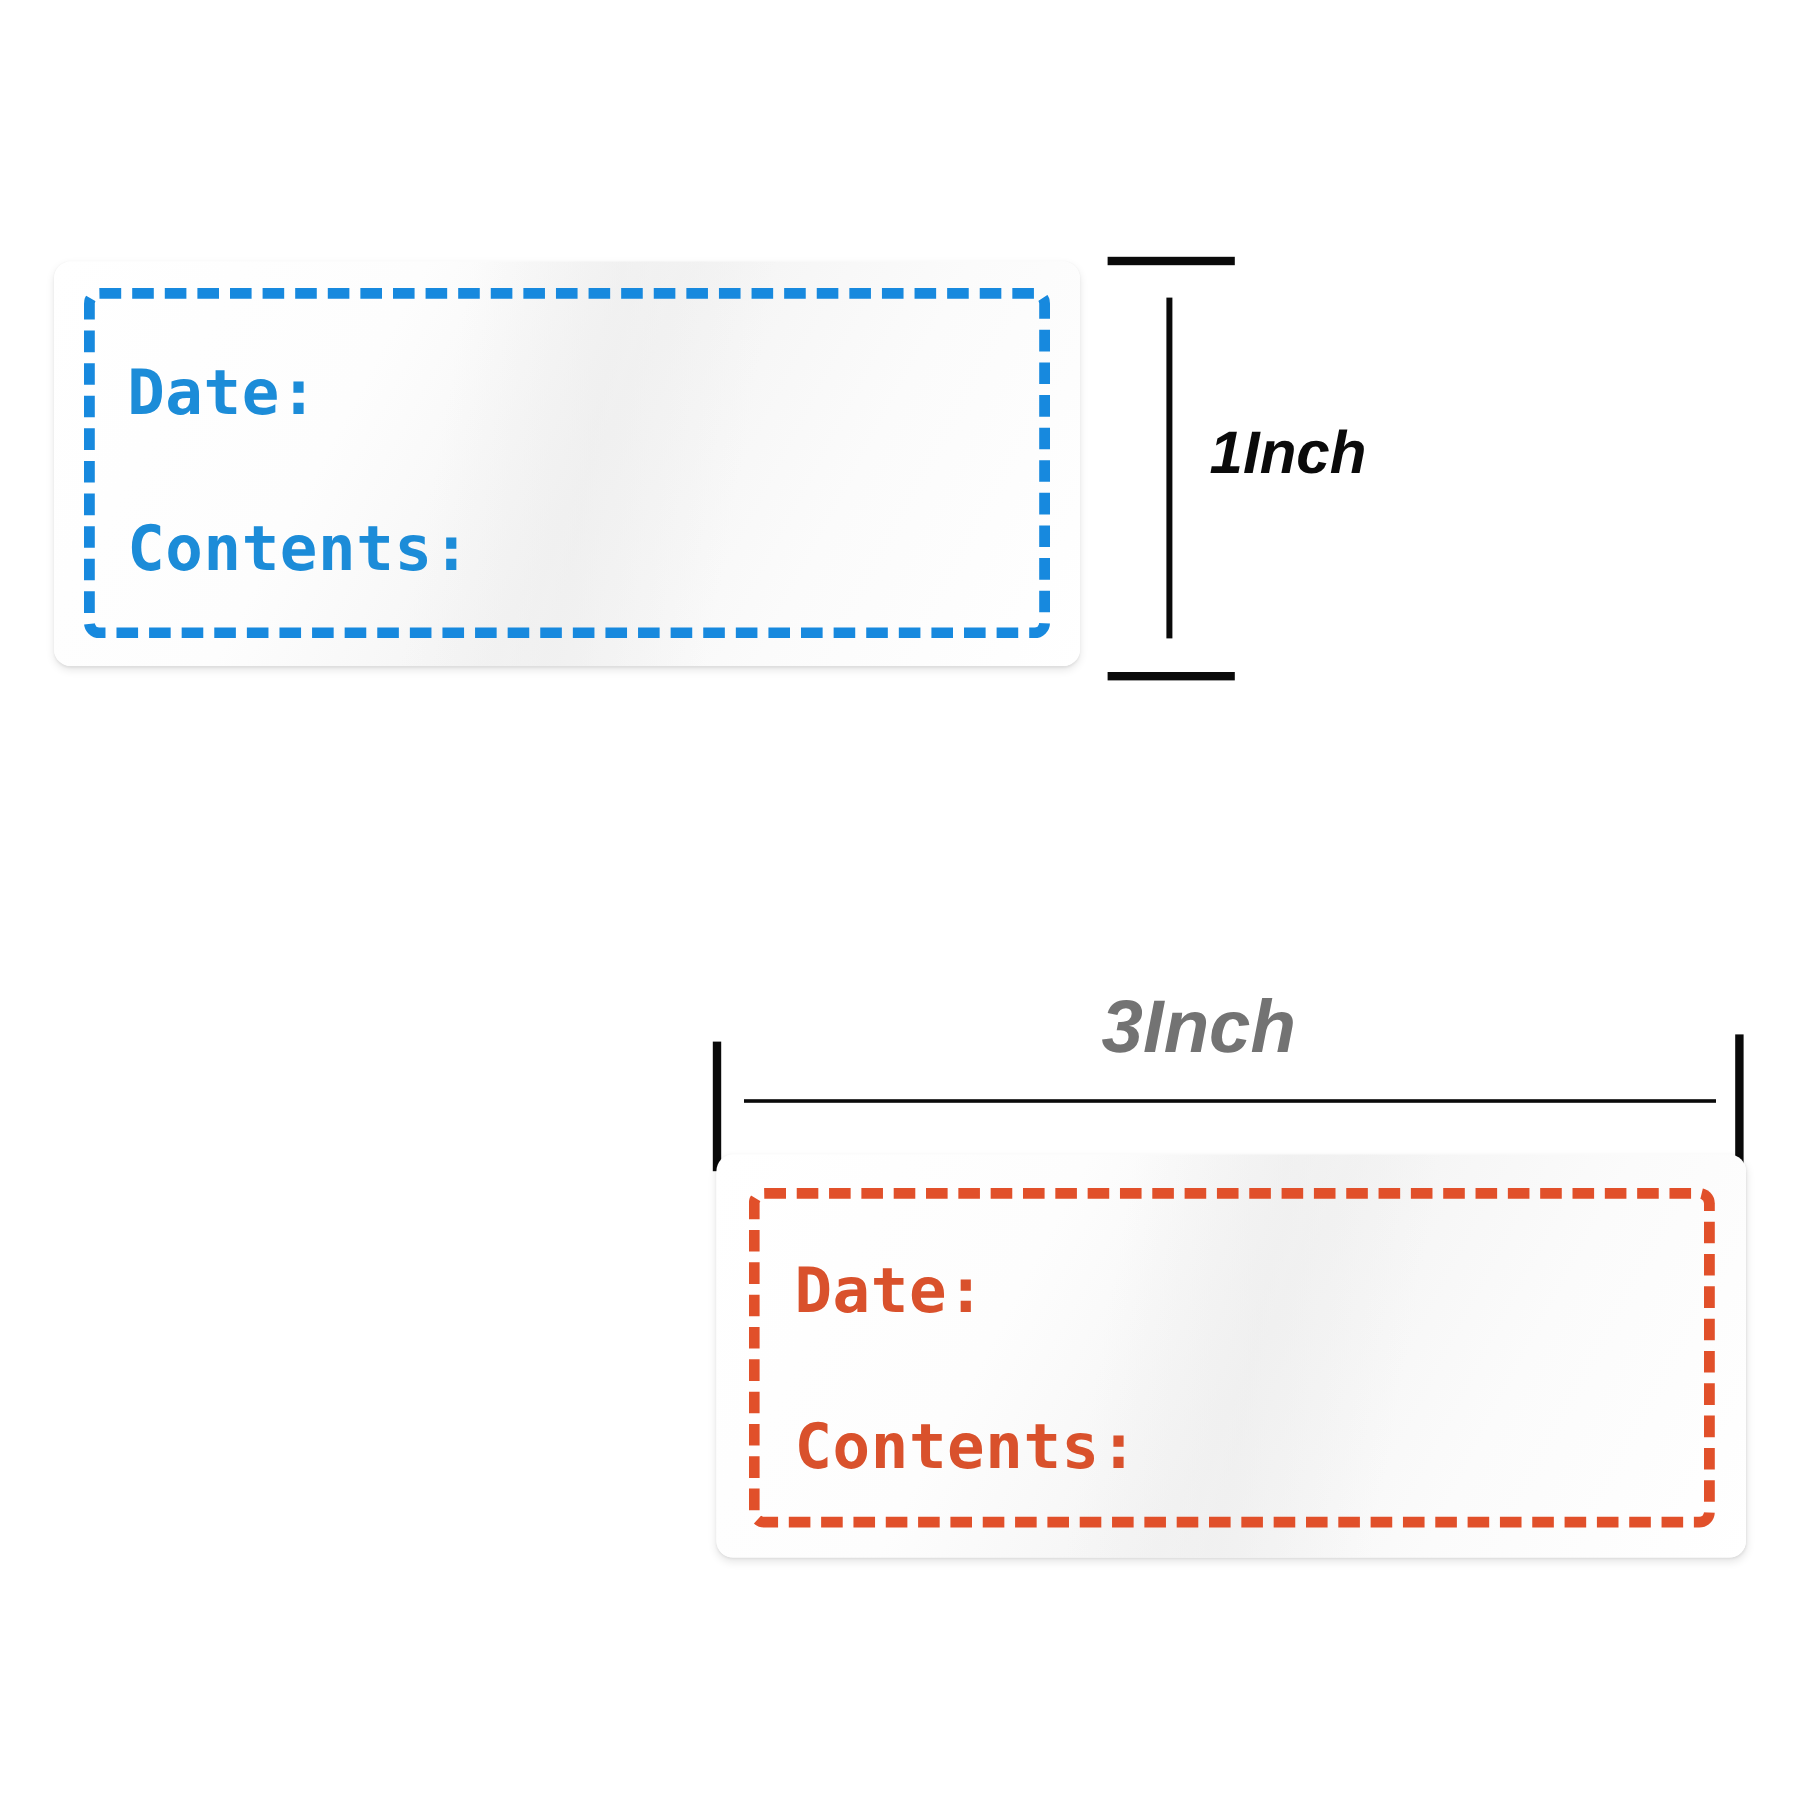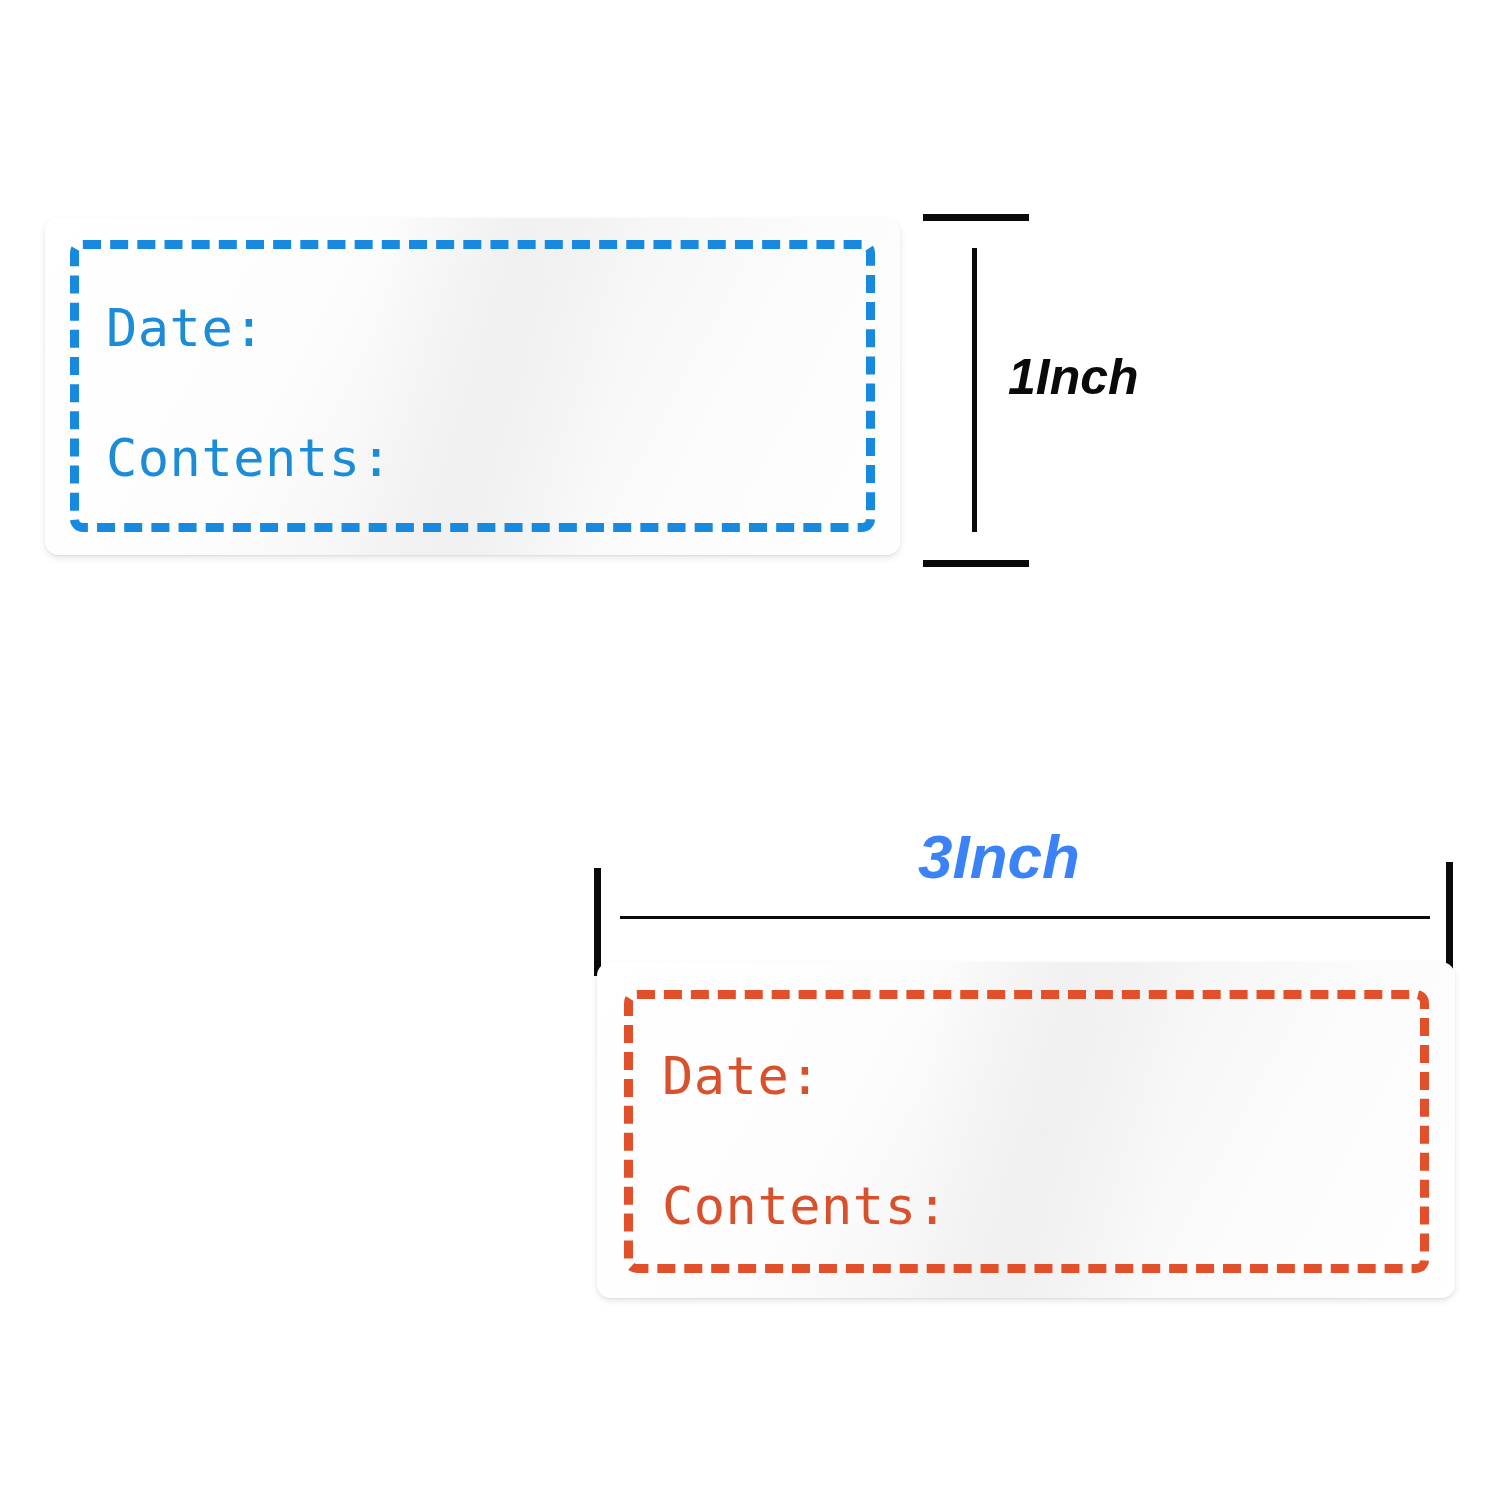--- a/index.html
+++ b/index.html
@@ -55,21 +55,21 @@
     border-style: dashed;
     border-width: 9px;
     border-radius: 13px;
     box-sizing: border-box;
   }
 
   
   .field-text {
     position: absolute;
     font-family: "DejaVu Sans Mono", "Liberation Mono", monospace;
-    font-weight: 400;
+    font-weight: 700;
     letter-spacing: 0.5px;
     white-space: nowrap;
     line-height: 1;
   }
 
   
   #label-blue-card  { left: 45px;  top: 218px;  width: 855px; height: 337px; }
   #label-blue-frame { left: 70px;  top: 240px;  width: 805px; height: 292px; border-color: #1789DE; }
   .blue-text { color: #1C8CD8; }
   #blue-date-text     { left: 106px; top: 302px; font-size: 52px; }
@@ -127,21 +127,21 @@
   <div class="field-text blue-text" id="blue-contents-text" style="color: rgb(28, 140, 216);">Contents:</div>
 
   <div class="rule-line rule-cap-h" id="dim1-cap-top" style="background: rgb(10, 10, 10);"></div>
 
   <div class="rule-line rule-v" id="dim1-stem" style="background: rgb(10, 10, 10);"></div>
 
   <div class="rule-line rule-cap-h" id="dim1-cap-bottom" style="background: rgb(10, 10, 10);"></div>
 
   <div class="dim-text" id="dim1-label" style="color: rgb(10, 10, 10);">1Inch</div>
 
-  <div class="dim-text" id="dim3-label" style="color: #3b82f6;">3Inch</div>
+  <div class="dim-text" id="dim3-label" style="color: #737373;">3Inch</div>
 
   <div class="rule-line rule-cap-v" id="dim3-cap-left" style="background: rgb(10, 10, 10);"></div>
 
   <div class="rule-line" id="dim3-stem" style="background: rgb(10, 10, 10);"></div>
 
   <div class="rule-line rule-cap-v" id="dim3-cap-right" style="background: rgb(10, 10, 10);"></div>
 
   <div class="sticker" id="label-red-card"></div>
 
   <div class="dash-frame" id="label-red-frame" style="border-color: rgb(225, 80, 42);"></div>

